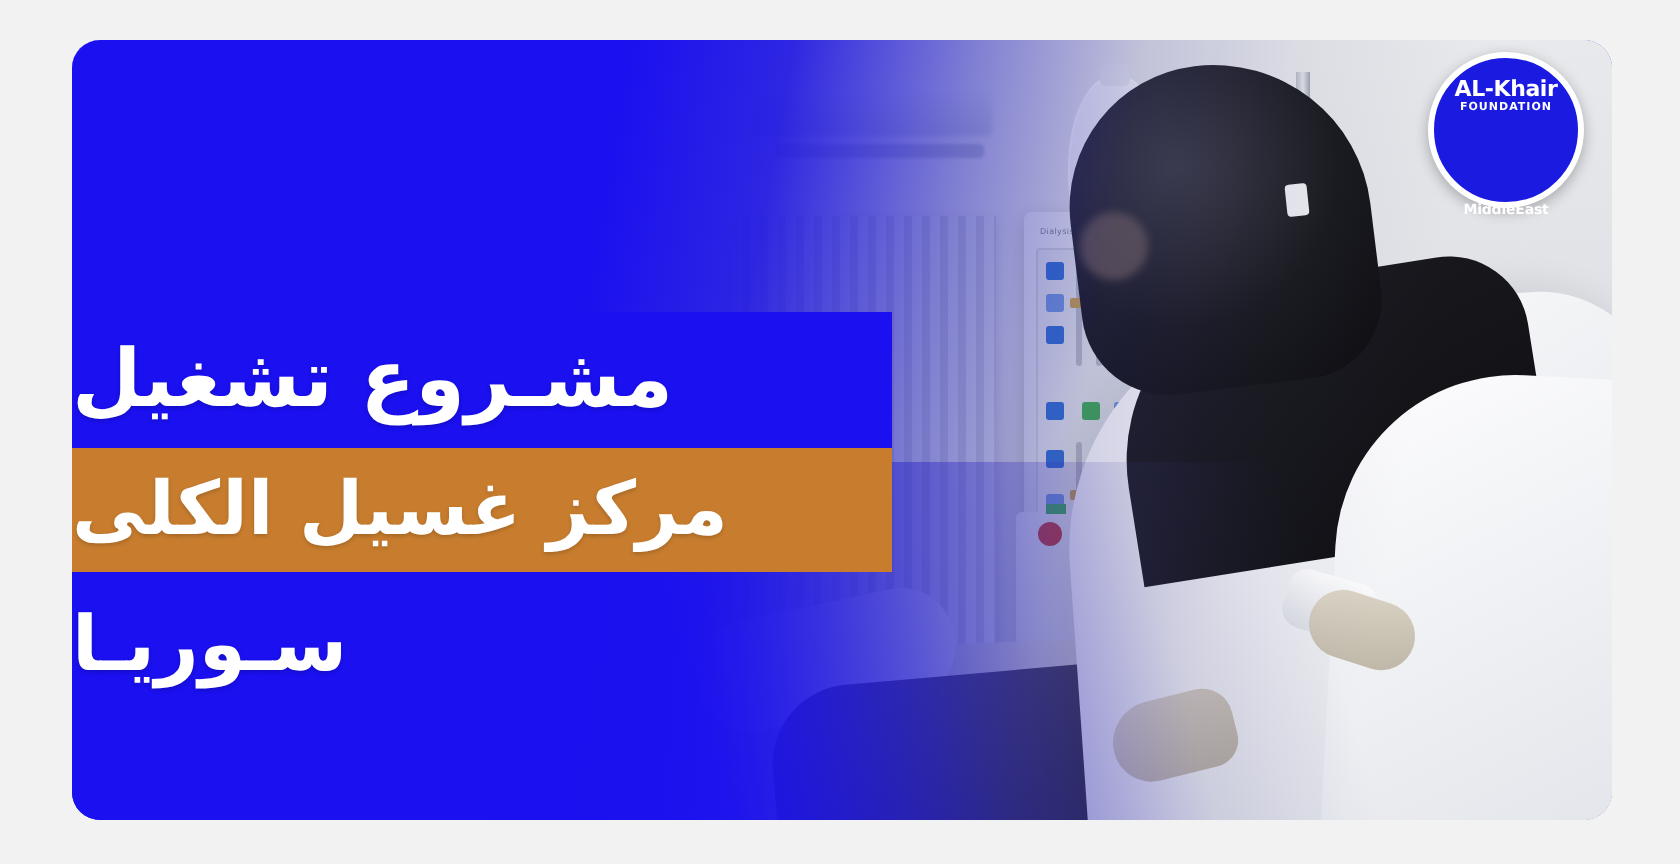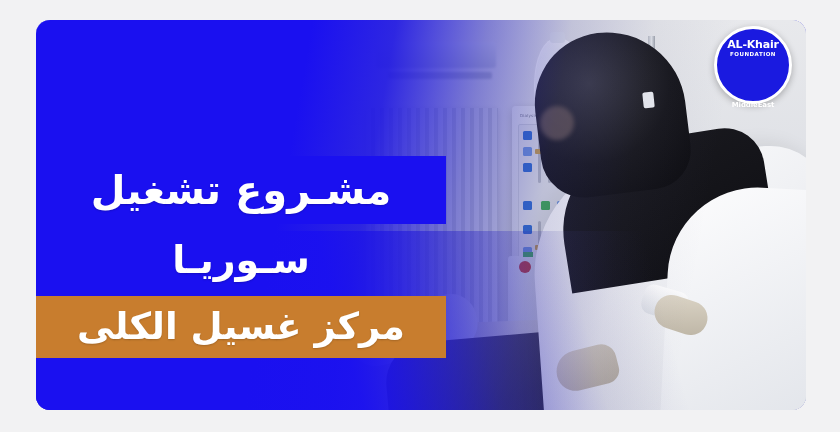--- a/index.html
+++ b/index.html
@@ -456,21 +456,21 @@
   .bands {
     position: absolute;
     left: 0;
     top: 136px;
     width: 100%;
   }
   .band {
     position: relative;
     display: block;
     direction: rtl;
-    text-align: center;
+    text-align: left;
     color: #ffffff;
     font-weight: 700;
     letter-spacing: 0;
     white-space: nowrap;
     text-shadow: 0 1px 2px rgba(0,0,0,.18);
   }
   .band-1 {
     width: 410px;
     height: 68px;
     line-height: 68px;
@@ -646,22 +646,22 @@
       <div class="sleeve-cuff"></div>
       <div class="gloved-hand"></div>
       <div class="gloved-hand2"></div>
     </div>
 
     <div class="tint"></div>
     <div class="tint-bottom"></div>
 
     <div class="bands">
       <div class="band band-1">مشـروع تشغيل</div>
+      <div class="band band-2">مركز غسيل الكلى</div>
       <div class="band band-3">سـوريـا</div>
-      <div class="band band-2">مركز غسيل الكلى</div>
     </div>
 
     <div class="logo">
       <svg class="logo-arch" viewBox="0 0 34 30">
         <path d="M17 1 C14.4 4.4 14.0 7.2 15.6 9.6 C12.0 11.3 9.6 14.4 9.6 18.4 L9.6 29
                  M9.6 29 L6.2 29 L6.2 19.8
                  M24.4 29 L24.4 18.4 C24.4 14.4 22.0 11.3 18.4 9.6
                  M24.4 29 L27.8 29 L27.8 19.8" fill="none" stroke="#ffffff" stroke-width="2" stroke-linecap="round" stroke-linejoin="round"></path>
       </svg>
       <div class="logo-name">AL-Khair</div>

